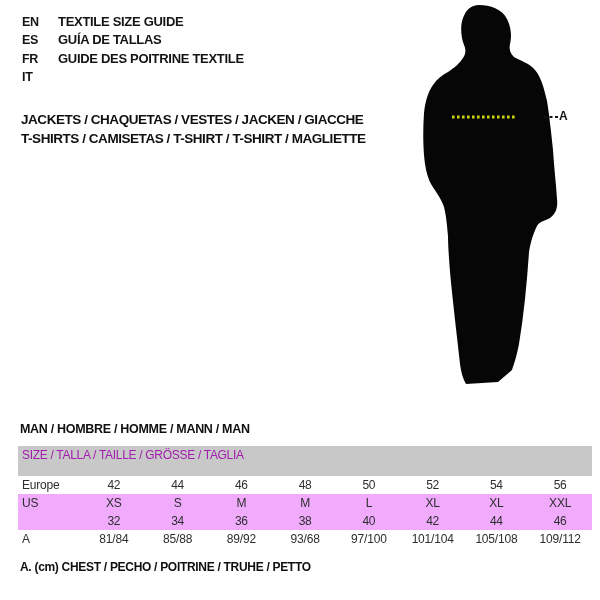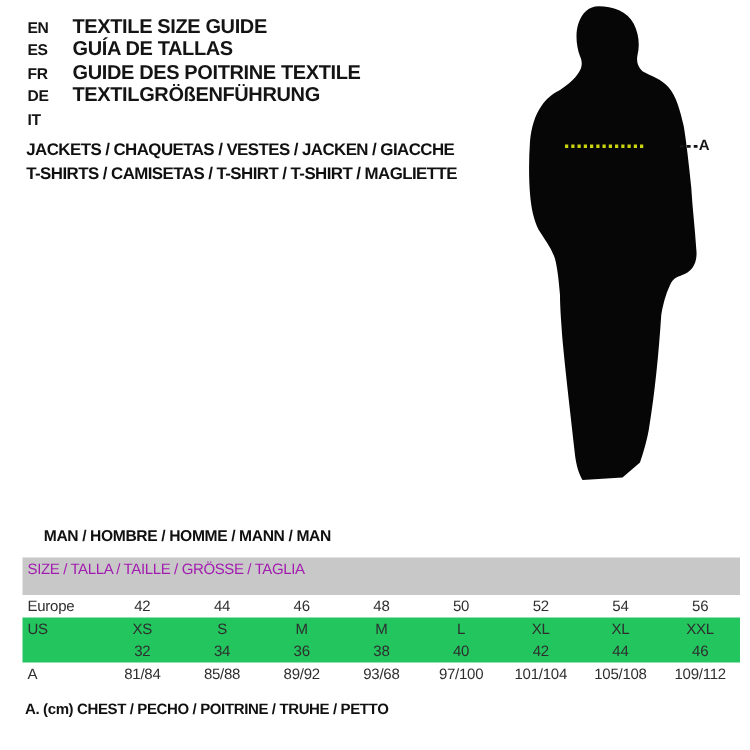--- a/index.html
+++ b/index.html
@@ -4,34 +4,34 @@
 <style>
   html,body{margin:0;padding:0;background:#fff;}
   #canvas{
     position:relative;width:600px;height:600px;background:#ffffff;overflow:hidden;
     font-family:"Liberation Sans","DejaVu Sans",sans-serif;color:#111;border-radius:22px;
   }
   
   .lang-table{position:absolute;left:22px;top:13px;}
   .lang-row{display:flex;height:18.4px;line-height:18.4px;}
   .lang-code{width:36px;font-size:12.5px;font-weight:700;letter-spacing:-0.3px;color:#141414;}
-  .lang-label{font-size:16px;font-weight:700;letter-spacing:-0.3px;color:#141414;white-space:nowrap;}
+  .lang-label{font-size:13px;font-weight:700;letter-spacing:-0.3px;color:#141414;white-space:nowrap;}
   
   .cats{position:absolute;left:21px;top:110px;}
   .cat-line{font-size:13.5px;font-weight:700;letter-spacing:-0.45px;line-height:19px;color:#101010;white-space:nowrap;}
   
   .figure-svg{position:absolute;left:395px;top:0;width:185px;height:400px;}
   .meas-label{position:absolute;left:559px;top:109px;font-size:12px;font-weight:600;letter-spacing:-0.2px;color:#141414;}
   
-  .man-title{position:absolute;left:20px;top:422px;font-size:12.5px;font-weight:700;letter-spacing:-0.3px;color:#101010;white-space:nowrap;margin-left:15px;}
+  .man-title{position:absolute;left:20px;top:422px;font-size:12.5px;font-weight:700;letter-spacing:-0.3px;color:#101010;white-space:nowrap;}
   
   .size-table{position:absolute;left:18px;top:446px;width:574px;font-size:12px;color:#2e2e2e;}
   .st-header{height:30px;line-height:18px;background:#c8c8c8;padding-left:4px;font-size:12px;letter-spacing:-0.3px;color:#a21caf;}
   .st-row{display:flex;height:18px;line-height:18px;}
-  .st-row.shaded{background:#22c55e;}
+  .st-row.shaded{background:#f0abfc;}
   .st-label{width:60px;padding-left:4px;text-align:left;letter-spacing:-0.2px;}
   .st-cell{flex:1 1 0;text-align:center;letter-spacing:-0.2px;}
   
   .footnote{position:absolute;left:20px;top:560px;font-size:12px;font-weight:700;letter-spacing:-0.3px;color:#101010;white-space:nowrap;}
 </style>
 </head>
 <body>
 
 <div id="canvas">
 
@@ -40,24 +40,20 @@
       <span class="lang-code">EN</span>
       <span class="lang-label">TEXTILE SIZE GUIDE</span>
     </div>
     <div class="lang-row">
       <span class="lang-code">ES</span>
       <span class="lang-label">GUÍA DE TALLAS</span>
     </div>
     <div class="lang-row">
       <span class="lang-code">FR</span>
       <span class="lang-label">GUIDE DES POITRINE TEXTILE</span>
-    </div>
-    <div class="lang-row">
-      <span class="lang-code">DE</span>
-      <span class="lang-label">TEXTILGRÖßENFÜHRUNG</span>
     </div>
     <div class="lang-row">
       <span class="lang-code">IT</span>
     </div>
   </div>
 
   <div class="cats">
     <div class="cat-line">JACKETS / CHAQUETAS / VESTES / JACKEN / GIACCHE</div>
     <div class="cat-line">T-SHIRTS / CAMISETAS / T-SHIRT / T-SHIRT / MAGLIETTE</div>
   </div>

